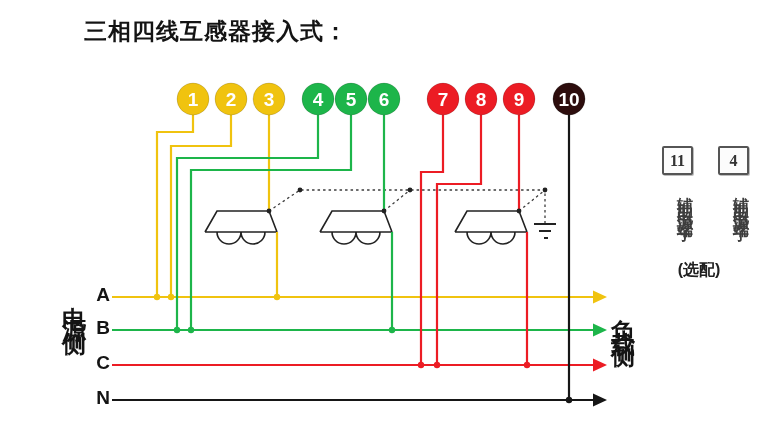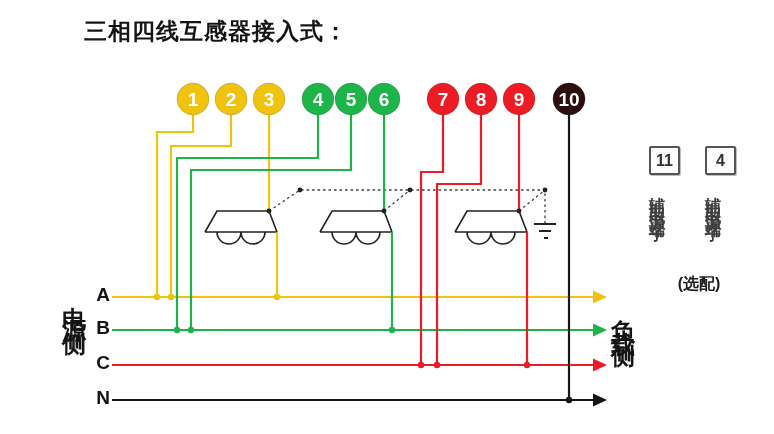--- a/index.html
+++ b/index.html
@@ -17,31 +17,31 @@
   .side-label{
     position:absolute;writing-mode:vertical-rl;text-orientation:upright;
     font-size:24px;font-weight:bold;color:#141414;letter-spacing:13px;line-height:1;
   }
   .side-label.source{left:62px;top:287px;}
   .side-label.load{left:611px;top:299px;}
   .aux{
     position:absolute;left:649px;top:146px;width:100px;
     display:flex;flex-wrap:wrap;justify-content:space-between;
   }
-  .aux-col{display:flex;flex-direction:column;align-items:flex-start;width:44px;}
+  .aux-col{display:flex;flex-direction:column;align-items:flex-end;width:44px;font-family:Liberation Serif, serif;}
   .aux-box{
     width:27px;height:25px;border:2px solid #555;border-radius:2px;background:#fcfcfc;
     color:#333;font-weight:bold;font-size:16px;display:flex;align-items:center;justify-content:center;
     box-shadow:1px 1px 0 #bdbdbd;
   }
   .aux-vtext{
     writing-mode:vertical-rl;text-orientation:upright;
     font-size:16px;color:#3d3d3d;letter-spacing:6px;line-height:1;margin-top:9px;font-weight:600;
   }
-  .aux-note{width:100%;text-align:center;font-size:16px;color:#202020;margin-top:32px;font-weight:600;}
+  .aux-note{width:100%;text-align:center;font-size:16px;color:#202020;margin-top:18px;font-weight:600;}
 </style>
 </head>
 <body>
 
 <div class="stage">
 
   <div class="title">三相四线互感器接入式：</div>
 
   <svg class="canvas" width="774" height="434" viewBox="0 0 774 434">
 

